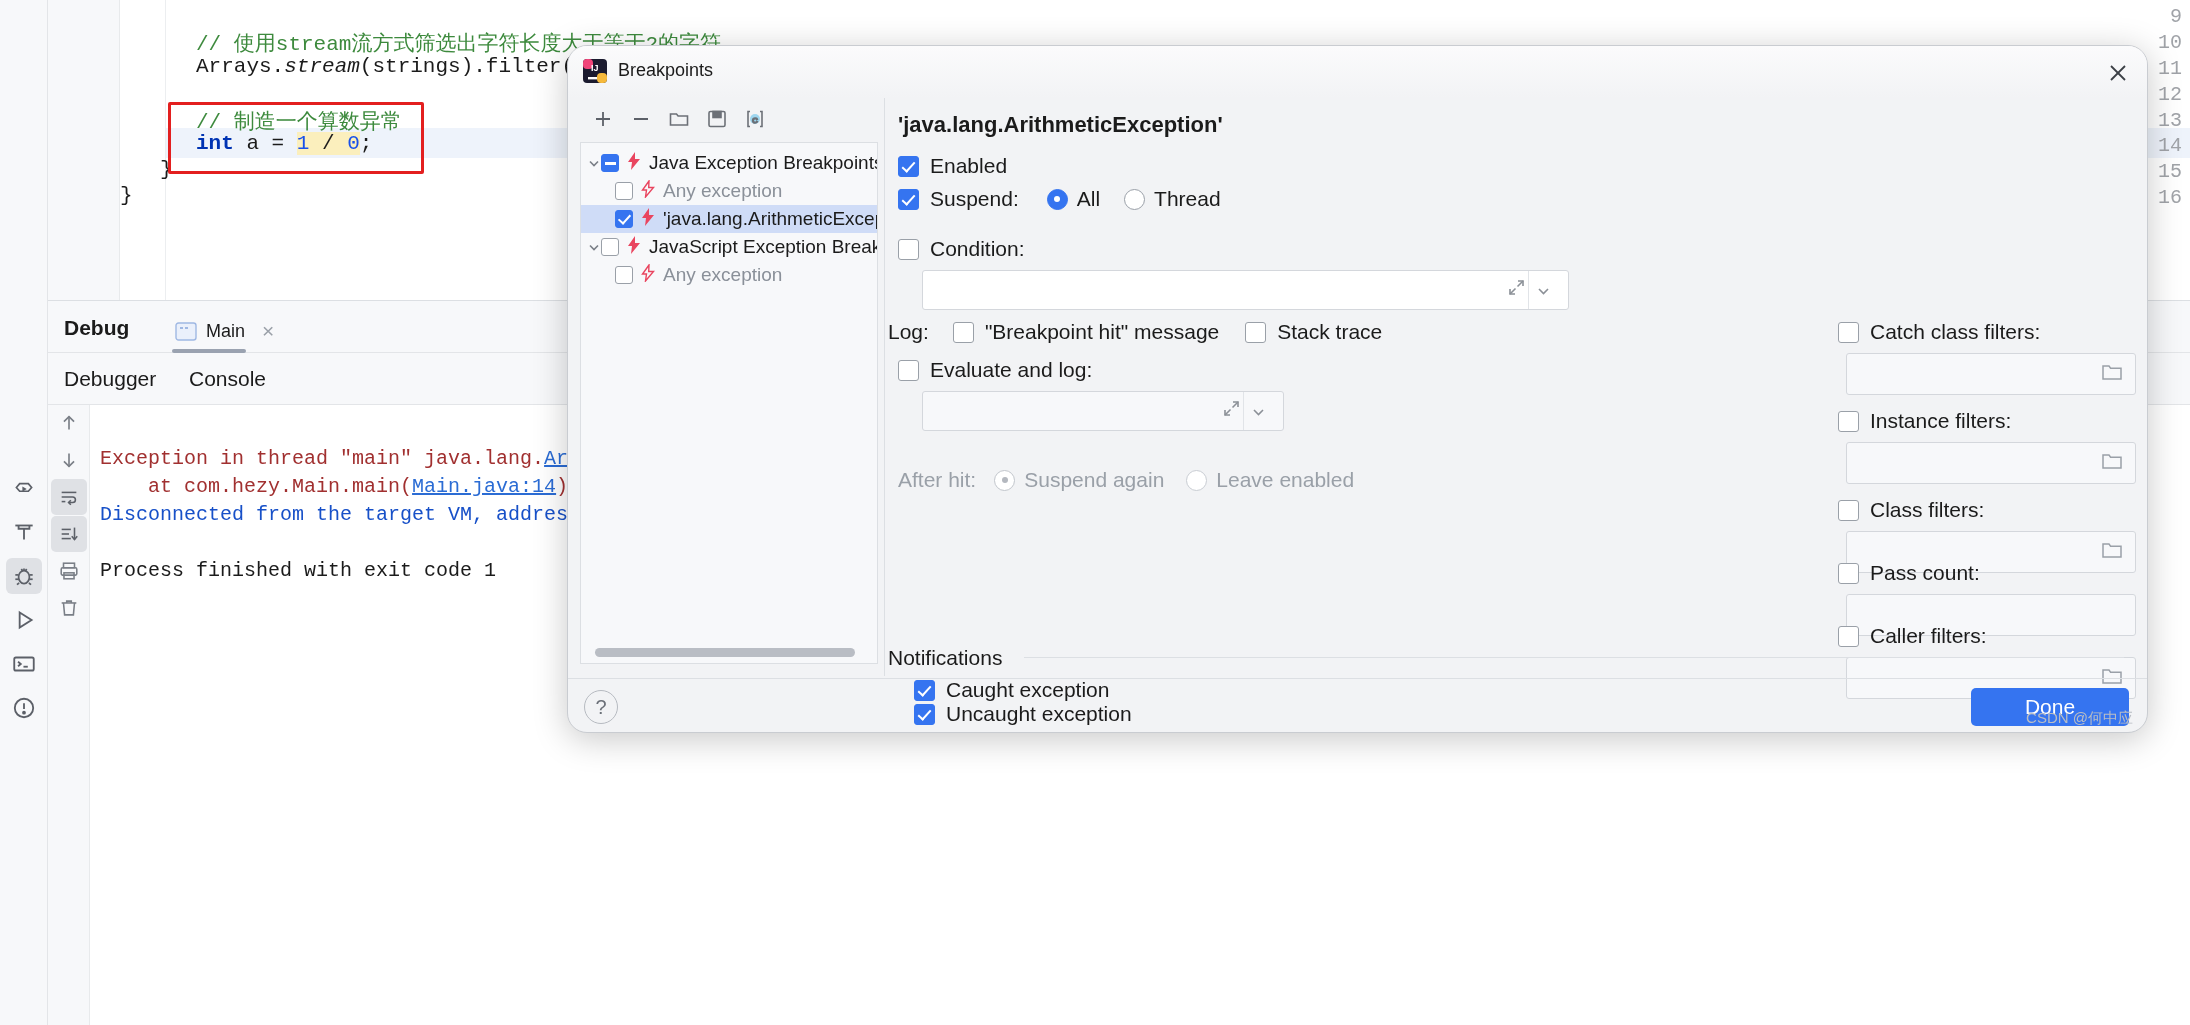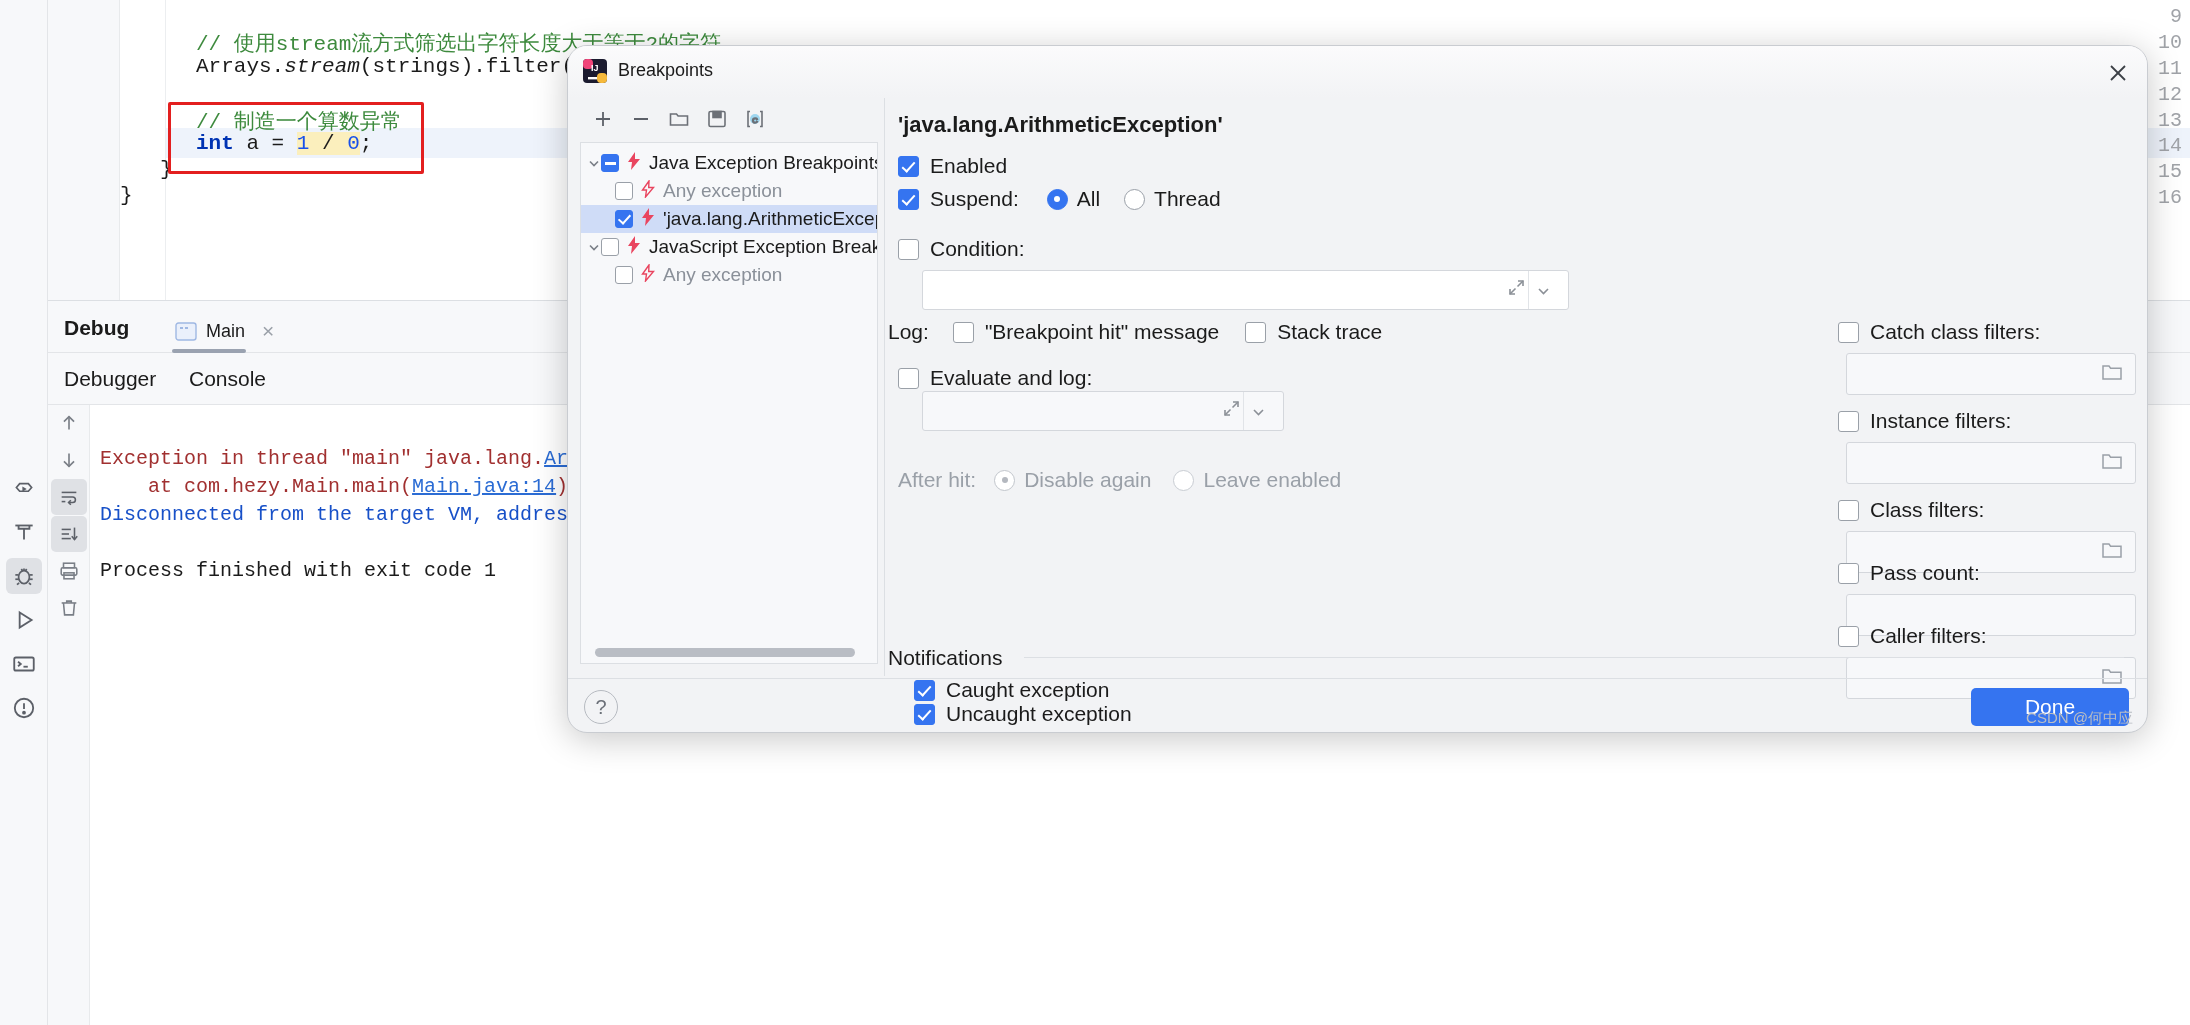--- a/index.html
+++ b/index.html
@@ -632,21 +632,21 @@
       </div>
 
       <div class="frow" style="left:2px;top:222px">
         <span class="lbl">Log:</span>
         <span class="ck" style="margin-left:24px"></span>
         <span class="lbl">"Breakpoint hit" message</span>
         <span class="ck" style="margin-left:26px"></span>
         <span class="lbl">Stack trace</span>
       </div>
 
-      <div class="frow" style="left:12px;top:268px">
+      <div class="frow" style="left:12px;top:260px">
         <span class="ck"></span>
         <span class="lbl">Evaluate and log:</span>
       </div>
       <div class="field" style="left:36px;top:293px;width:362px;height:40px">
         <span class="exp">
           <svg width="19" height="19" viewBox="0 0 19 19" fill="none" stroke="#8b9097" stroke-width="1.6">
             <path d="M11 3 h5 v5"></path>
               <path d="M16 3 L10.5 8.5"></path>
               <path d="M8 16 H3 v-5"></path>
               <path d="M3 16 L8.5 10.5"></path>
@@ -655,21 +655,21 @@
         <span class="chev">
           <svg width="15" height="15" viewBox="0 0 15 15" fill="none" stroke="#8b9097" stroke-width="1.6">
               <path d="M3 6 L7.5 10.5 L12 6"></path>
             </svg>
         </span>
       </div>
 
       <div class="frow" style="left:12px;top:370px">
         <span class="lbl dim">After hit:</span>
         <span class="rd dimon" style="margin-left:18px"></span>
-        <span class="lbl dim">Disable again</span>
+        <span class="lbl dim">Suspend again</span>
         <span class="rd" style="margin-left:22px;border-color:#c9cdd3"></span>
         <span class="lbl dim">Leave enabled</span>
       </div>
 
       <div class="frow" style="left:952px;top:222px">
         <span class="ck"></span>
         <span class="lbl">Catch class filters:</span>
       </div>
       <div class="field" style="left:960px;top:255px;width:290px;height:42px">
         <span class="folder">

